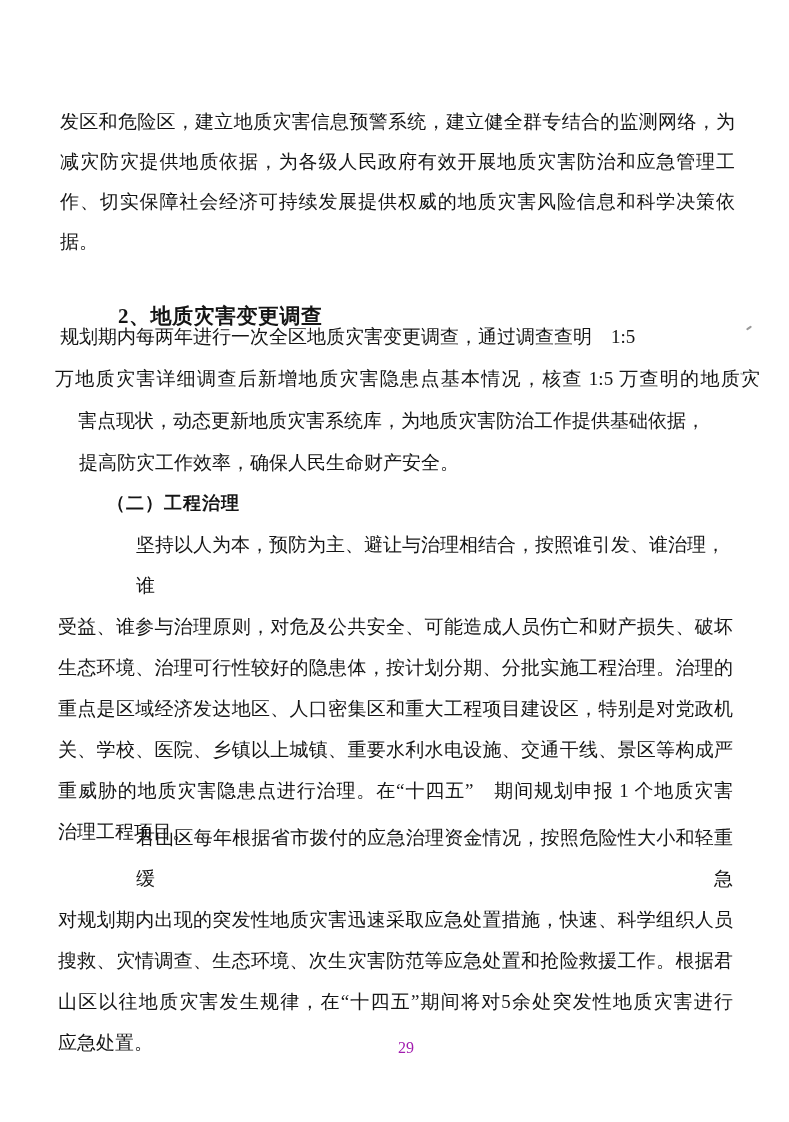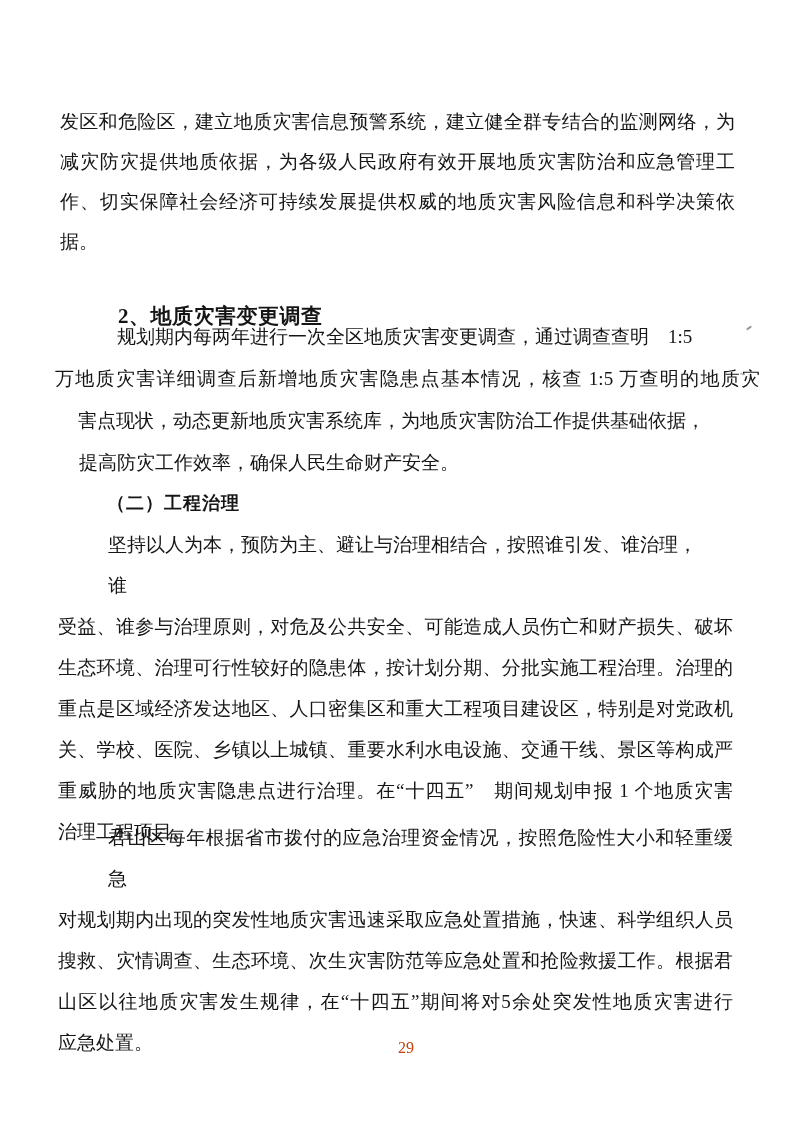--- a/index.html
+++ b/index.html
@@ -39,21 +39,21 @@
     top: 288px;
     margin: 8px;
     font-size: 21px;
     font-weight: bold;
     line-height: 40px;
     letter-spacing: 0.5px;
   }
   
   .p2 { left: 60px; top: 316px; }
   .p2 .line { line-height: 42px; }
-  .p2 .l0 { margin-left: 57px; }
+  .p2 .l0 { }
   .p2 .l1 { margin-left: -5px; width: 705px; }
   .p2 .l2 { margin-left: 18px; }
   .p2 .l3 { margin-left: 19px; }
   
   .h-section {
     position: absolute;
     left: 107px;
     top: 481px;
     margin: 0;
     font-size: 18px;
@@ -61,29 +61,29 @@
     line-height: 44px;
     letter-spacing: 1px;
   }
   
   .p3 { left: 58px; top: 524px; }
   .p3 .line { line-height: 41px; }
   
   .p4 { left: 58px; top: 817px; }
   .p4 .line { line-height: 41px; }
   .ind {
-    margin-left: 50px;
+    margin-left: 78px;
   }
   .footer-num {
     position: absolute;
     left: 398px;
     top: 1038px;
     font-size: 16px;
     line-height: 20px;
-    color: #c2410c;
+    color: #a21caf;
   }
   
   .speck {
     position: absolute;
     border-radius: 2px;
   }
   .speck1 {
     left: 746px;
     top: 327px;
     width: 6px;

